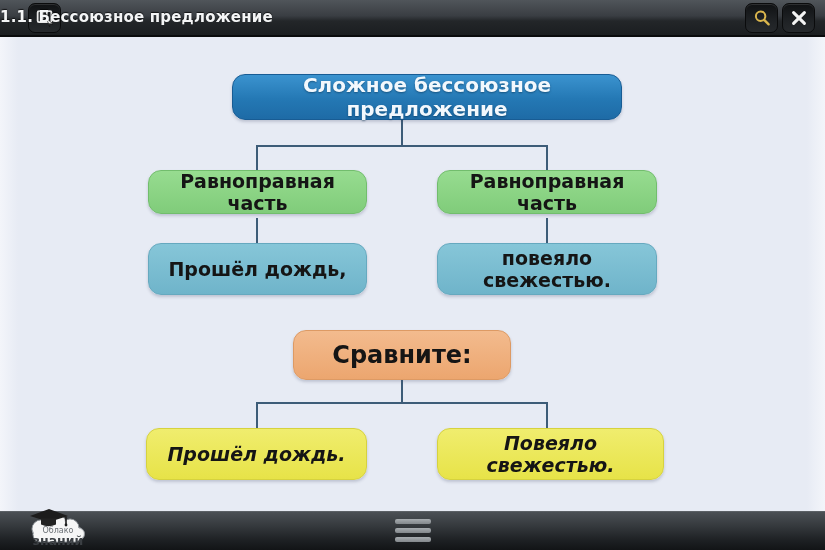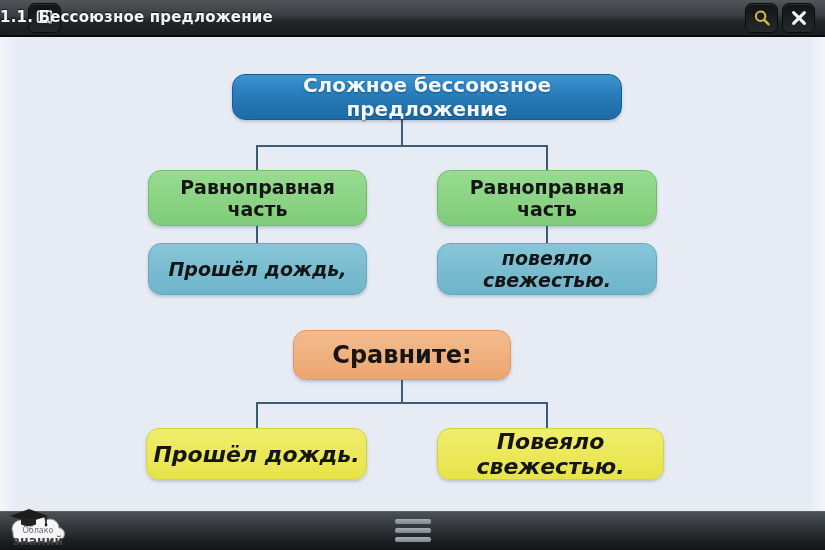--- a/index.html
+++ b/index.html
@@ -41,42 +41,42 @@
     text-align: center;
   }
   .node-root {
     left: 208px; top: 74px; width: 390px; height: 46px;
     background: linear-gradient(#3b93cf, #2478b4 55%, #1e6ba6);
     border: 1px solid #185c94; color: #f2f8fd; font-size: 20px;
     text-shadow: 0 1px 2px rgba(0,40,70,0.5);
     margin-left: 24px;
   }
   .node-green {
-    width: 219px; height: 56px; top: 170px;
+    width: 219px; height: 44px; top: 170px;
     background: linear-gradient(#97dc90, #80cc7a);
     border: 1px solid #72bd6d; font-size: 19px;
   }
   .node-green.left  { left: 148px; }
   .node-green.right { left: 437px; width: 220px; }
   .node-teal {
     width: 219px; height: 52px; top: 243px;
     background: linear-gradient(#86c6d8, #6fb4ca);
-    border: 1px solid #66a9bf; font-size: 19px; font-style: italic;
+    border: 1px solid #66a9bf; font-size: 19px; 
   }
   .node-teal.left  { left: 148px; }
   .node-teal.right { left: 437px; width: 220px; }
   .node-compare {
     left: 293px; top: 330px; width: 218px; height: 50px;
     background: linear-gradient(#f3bb8e, #eca66f);
     border: 1px solid #dd9a64; font-size: 24px;
   }
   .node-yellow {
     top: 428px; height: 52px;
     background: linear-gradient(#f0ed6e, #e7e348);
-    border: 1px solid #d6d23e; font-size: 22px; font-style: italic;
+    border: 1px solid #d6d23e; font-size: 19px; font-style: italic;
   }
   .node-yellow.left  { left: 146px; width: 221px; }
   .node-yellow.right { left: 437px; width: 227px; }
 
   
   .conn { position: absolute; background: #3d5c78; }
   .c-v1 { left: 401px; top: 120px; width: 2px; height: 27px; }
   .c-h1 { left: 256px; top: 145px; width: 292px; height: 2px; }
   .c-v2 { left: 256px; top: 145px; width: 2px; height: 25px; }
   .c-v3 { left: 546px; top: 145px; width: 2px; height: 25px; }
@@ -94,21 +94,21 @@
     border-top: 1px solid #5c6166;
   }
   .menu-handle {
     position: absolute; left: 50%; transform: translateX(-50%); top: 5px;
     display: flex; flex-direction: column; gap: 4px; cursor: pointer; padding: 2px;
   }
   .menu-handle span {
     display: block; width: 36px; height: 5px; border-radius: 2px;
     background: linear-gradient(#a7acb0, #83888c);
   }
-  .logo { position: absolute; left: 4px; top: -11px; }
+  .logo { position: absolute; left: 24px; top: -11px; }
 
   svg { display: block; }
 </style>
 </head>
 <body>
 
 <div class="app">
 
   <div class="toolbar">
 

